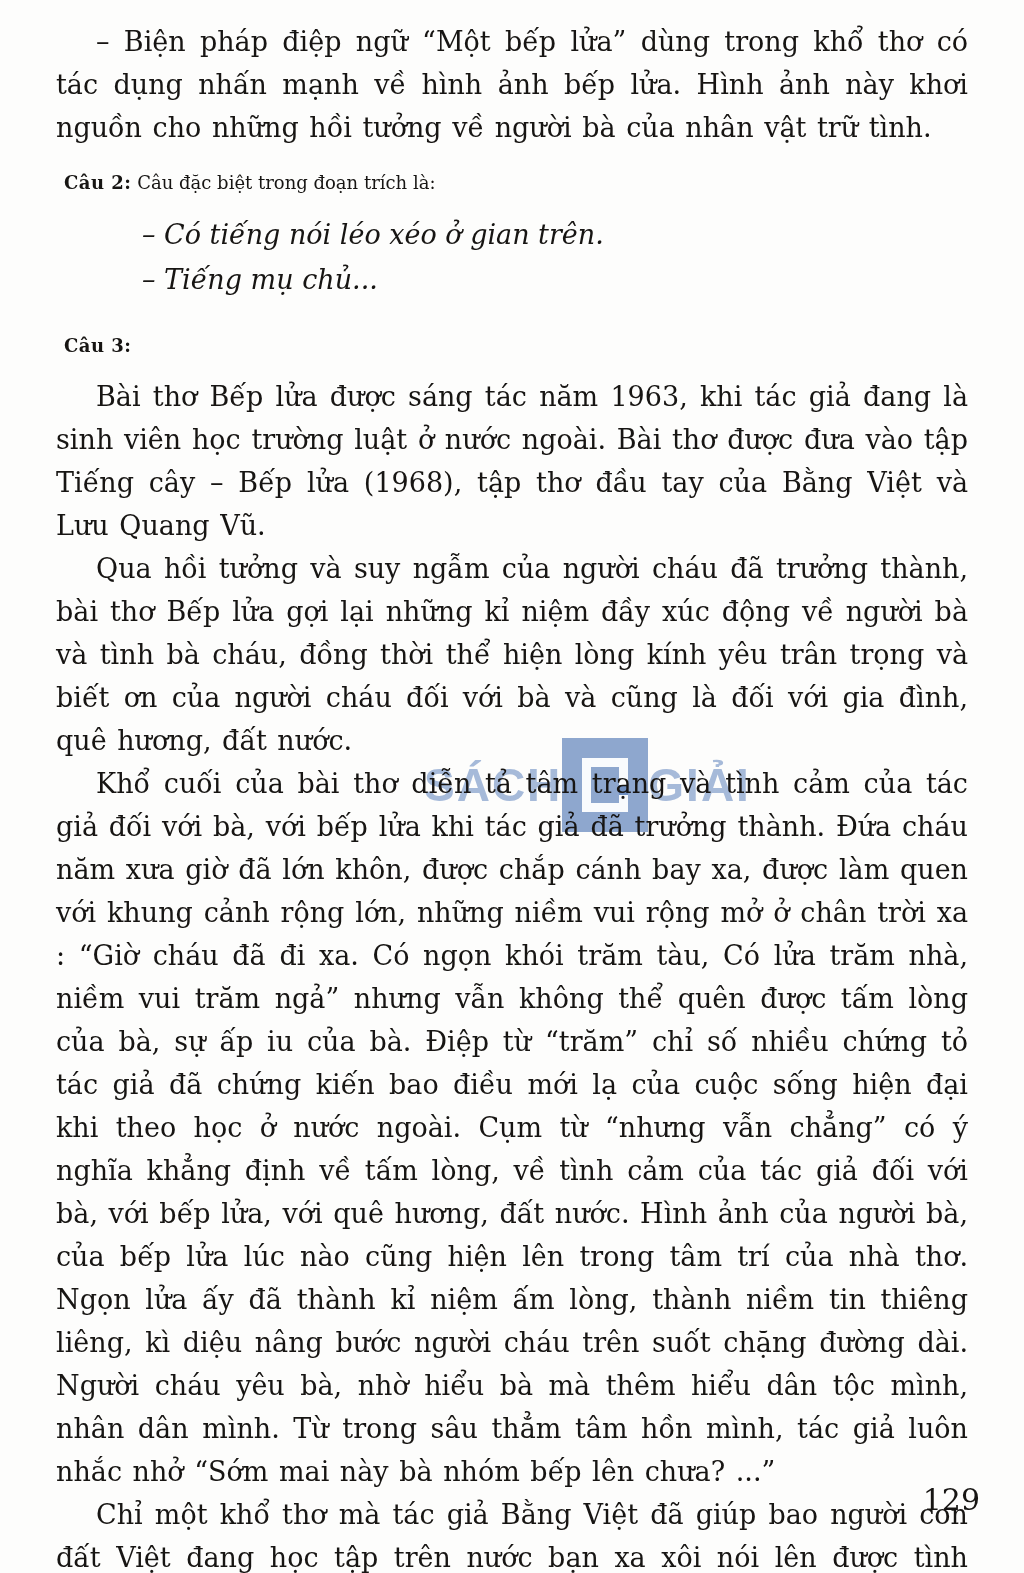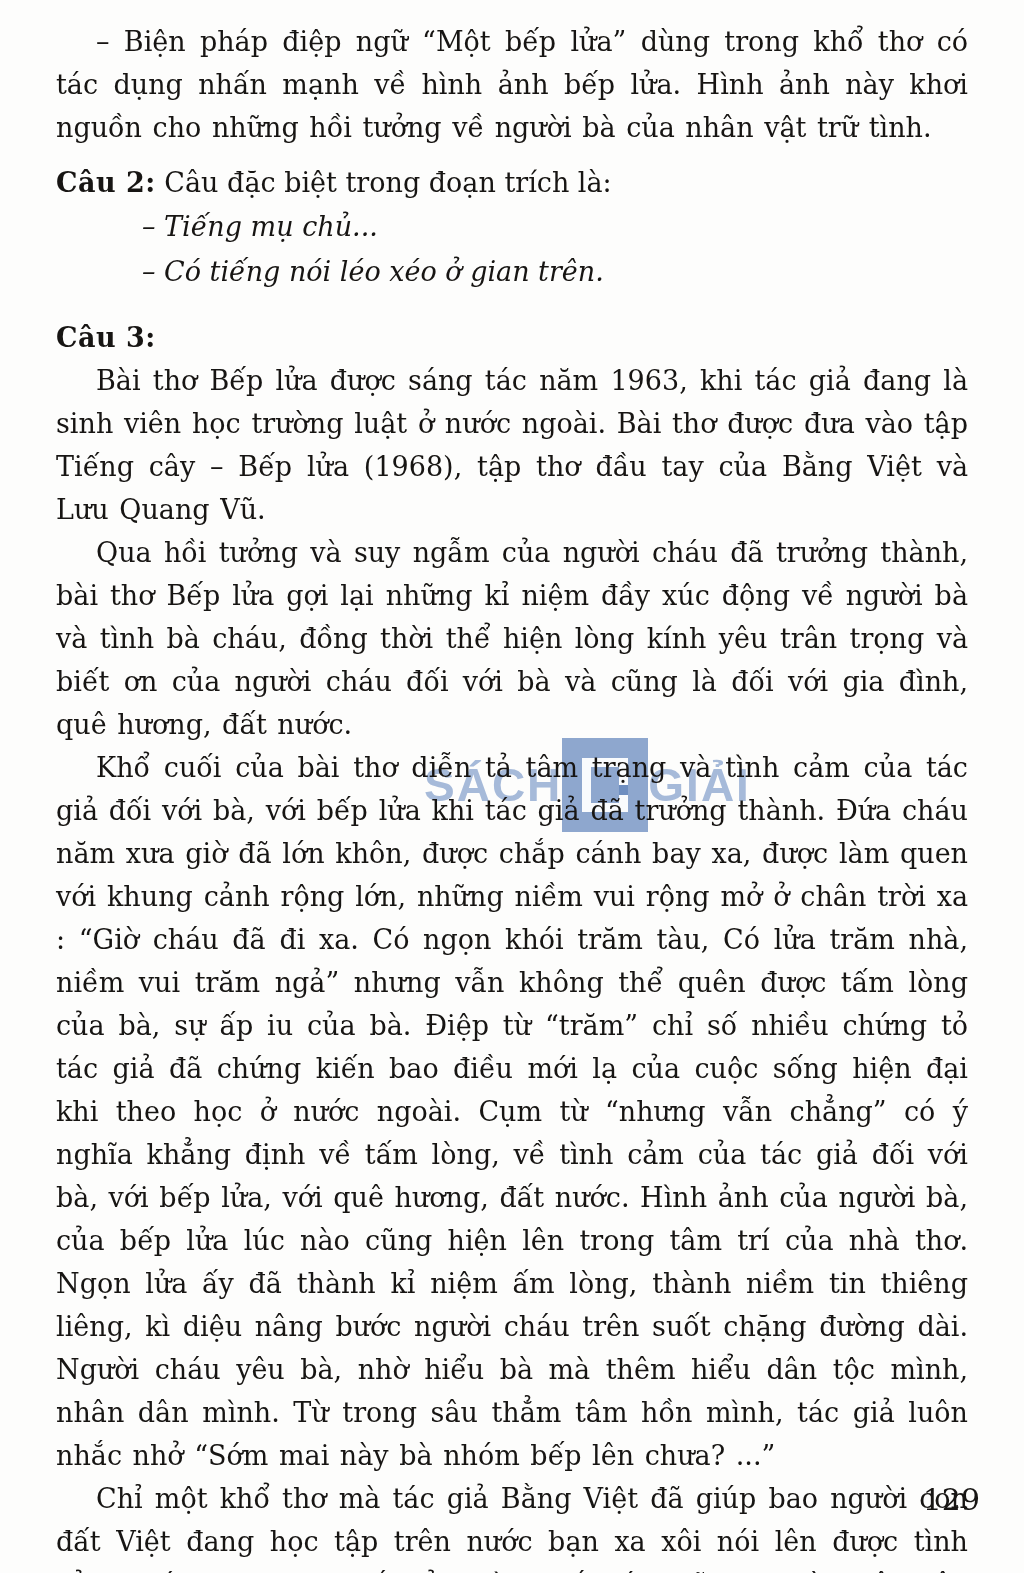--- a/index.html
+++ b/index.html
@@ -24,23 +24,23 @@
   }
   .body-par {
     font-size: 27px;
     line-height: 43px;
     text-align: justify;
     text-indent: 40px;
     margin: 0;
     word-spacing: 2px;
   }
   .heading-line {
-    font-size: 27px;
+    font-size: 18px;
     line-height: 43px;
-    margin: 0;
+    margin: 8px;
     text-indent: 0;
   }
   .heading-line .label {
     font-weight: bold;
     letter-spacing: 0.5px;
   }
   .quote-item {
     font-size: 27px;
     line-height: 45px;
     margin: 0;
@@ -131,22 +131,22 @@
   </div>
 
   <div class="text-layer">
 
     <p class="body-par"><span>– Biện pháp điệp ngữ “</span><span class="italic">Một bếp lửa</span><span>” dùng trong khổ thơ có tác dụng nhấn mạnh về hình ảnh bếp lửa. Hình ảnh này khơi nguồn cho những hồi tưởng về người bà của nhân vật trữ tình.</span></p>
 
     <p class="heading-line gap-sm">
       <span class="label">Câu 2:</span><span> Câu đặc biệt trong đoạn trích là:</span>
     </p>
 
+    <p class="quote-item"><span class="italic">– Có tiếng nói léo xéo ở gian trên.</span></p>
     <p class="quote-item"><span class="italic">– Tiếng mụ chủ...</span></p>
-    <p class="quote-item"><span class="italic">– Có tiếng nói léo xéo ở gian trên.</span></p>
 
     <p class="heading-line gap-md">
       <span class="label">Câu 3:</span>
     </p>
 
     <p class="body-par"><span>Bài thơ </span><span class="italic">Bếp lửa</span><span> được sáng tác năm 1963, khi tác giả đang là sinh viên học trường luật ở nước ngoài. Bài thơ được đưa vào tập </span><span class="italic">Tiếng cây – Bếp lửa</span><span> (1968), tập thơ đầu tay của Bằng Việt và Lưu Quang Vũ.</span></p>
 
     <p class="body-par"><span>Qua hồi tưởng và suy ngẫm của người cháu đã trưởng thành, bài thơ </span><span class="italic">Bếp lửa</span><span> gợi lại những kỉ niệm đầy xúc động về người bà và tình bà cháu, đồng thời thể hiện lòng kính yêu trân trọng và biết ơn của người cháu đối với bà và cũng là đối với gia đình, quê hương, đất nước.</span></p>
 
     <p class="body-par"><span>Khổ cuối của bài thơ diễn tả tâm trạng và tình cảm của tác giả đối với bà, với bếp lửa khi tác giả đã trưởng thành. Đứa cháu năm xưa giờ đã lớn khôn, được chắp cánh bay xa, được làm quen với khung cảnh rộng lớn, những niềm vui rộng mở ở chân trời xa : “</span><span class="italic">Giờ cháu đã đi xa. Có ngọn khói trăm tàu, Có lửa trăm nhà, niềm vui trăm ngả</span><span>” nhưng vẫn không thể quên được tấm lòng của bà, sự ấp iu của bà. Điệp từ “</span><span class="italic">trăm</span><span>” chỉ số nhiều chứng tỏ tác giả đã chứng kiến bao điều mới lạ của cuộc sống hiện đại khi theo học ở nước ngoài. Cụm từ “</span><span class="italic">nhưng vẫn chẳng</span><span>” có ý nghĩa khẳng định về tấm lòng, về tình cảm của tác giả đối với bà, với bếp lửa, với quê hương, đất nước. Hình ảnh của người bà, của bếp lửa lúc nào cũng hiện lên trong tâm trí của nhà thơ. Ngọn lửa ấy đã thành kỉ niệm ấm lòng, thành niềm tin thiêng liêng, kì diệu nâng bước người cháu trên suốt chặng đường dài. Người cháu yêu bà, nhờ hiểu bà mà thêm hiểu dân tộc mình, nhân dân mình. Từ trong sâu thẳm tâm hồn mình, tác giả luôn nhắc nhở “</span><span class="italic">Sớm mai này bà nhóm bếp lên chưa? ...</span><span>”</span></p>

